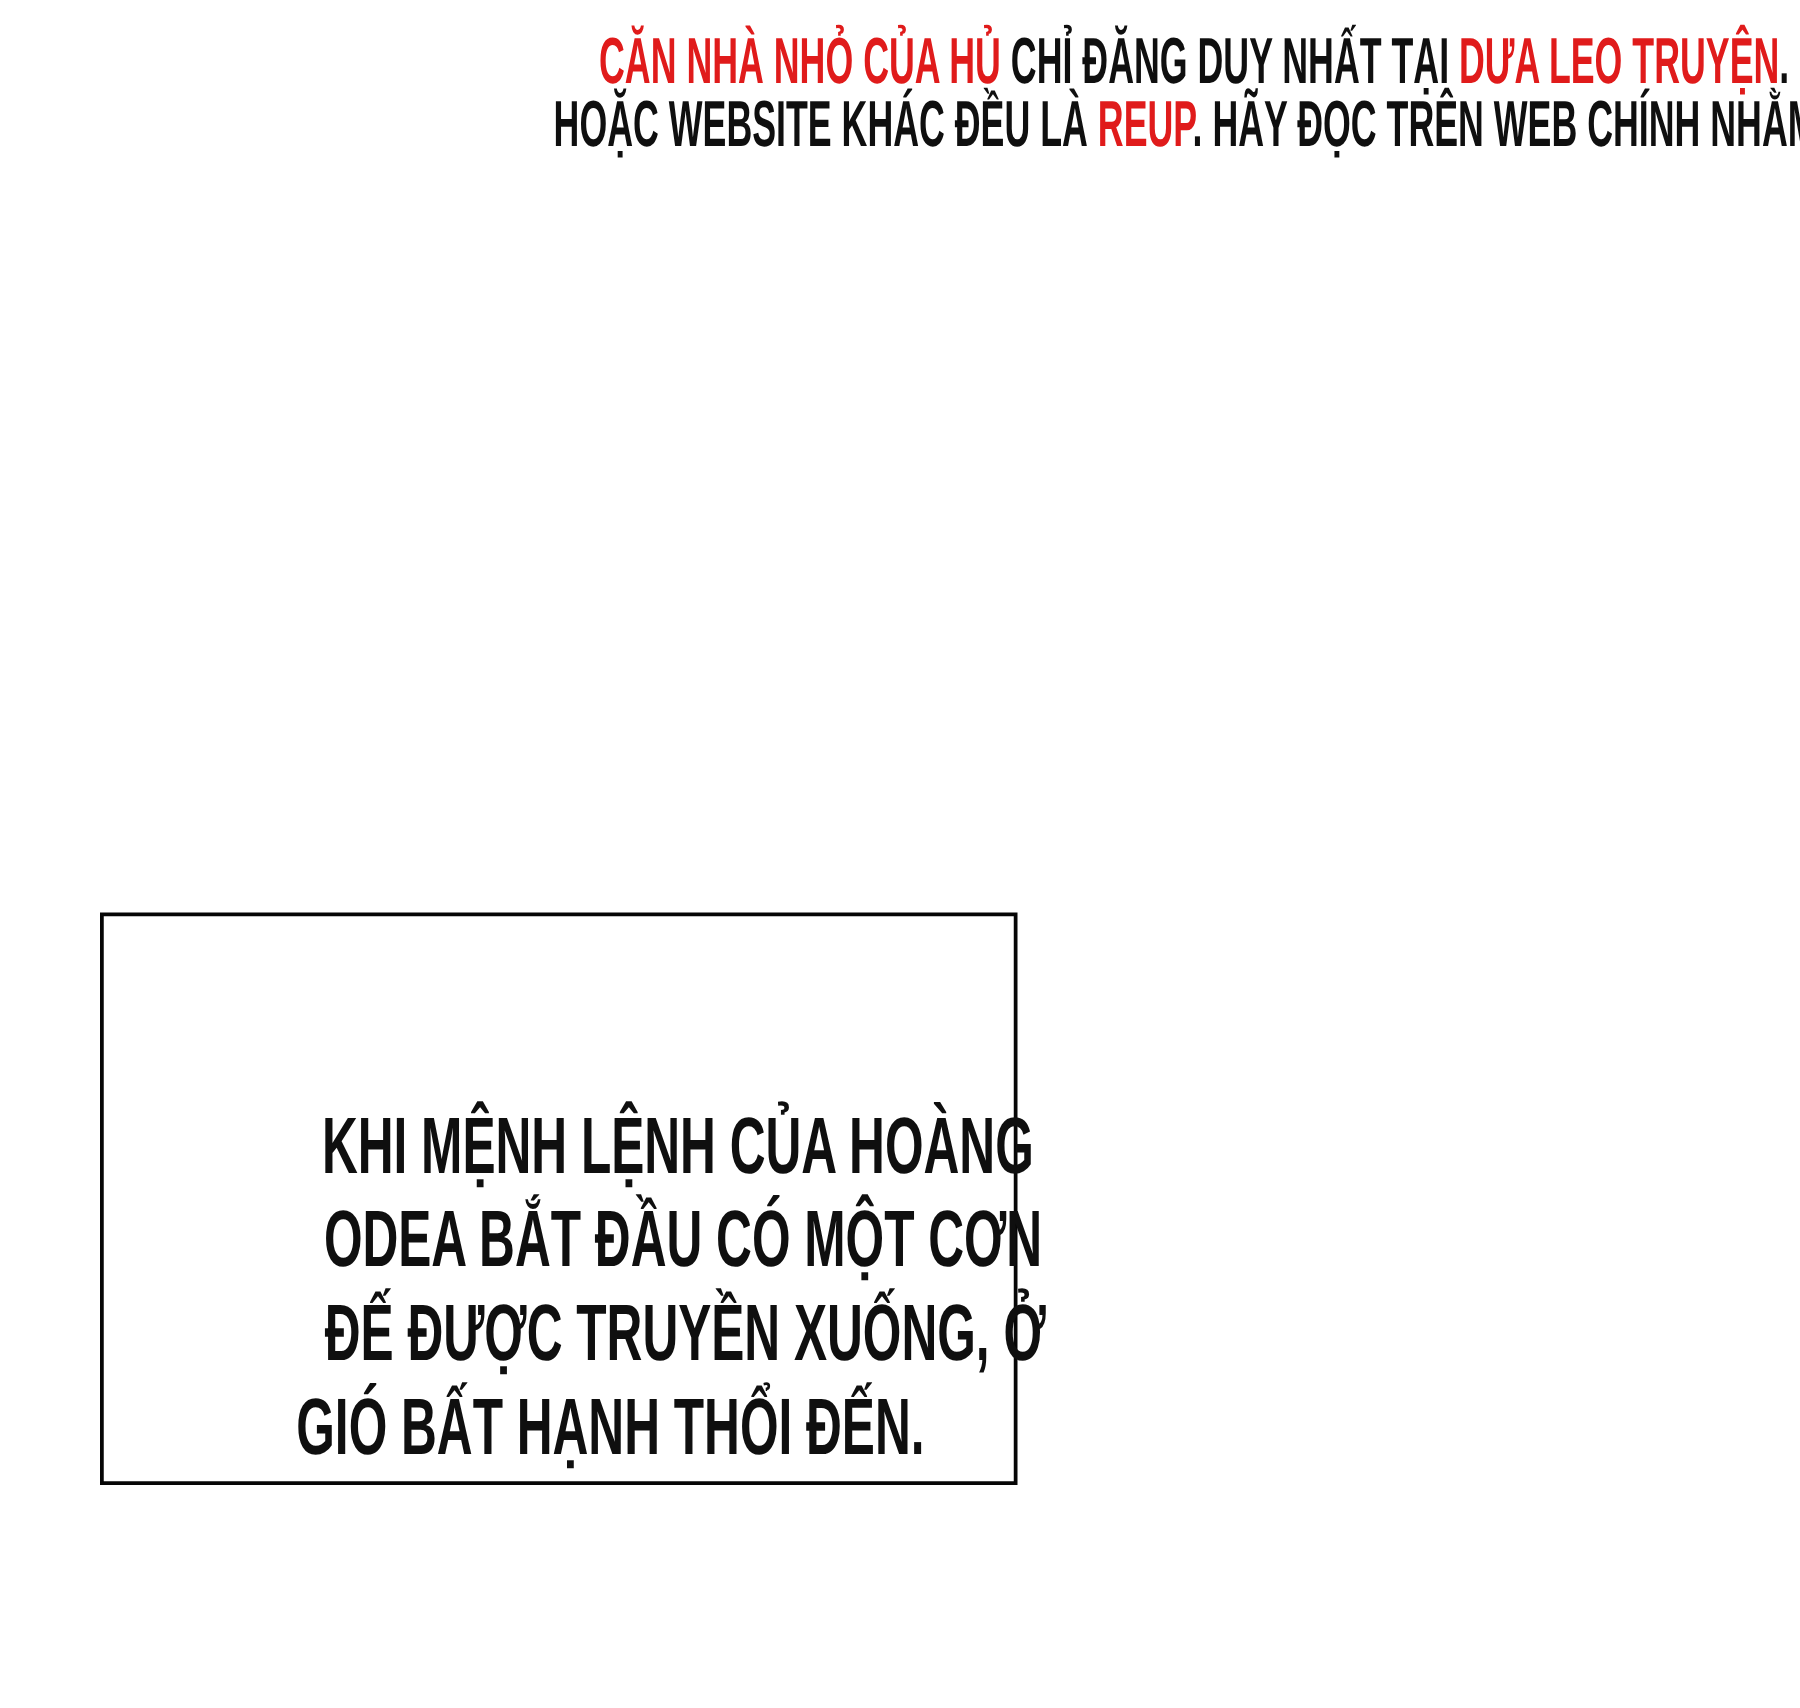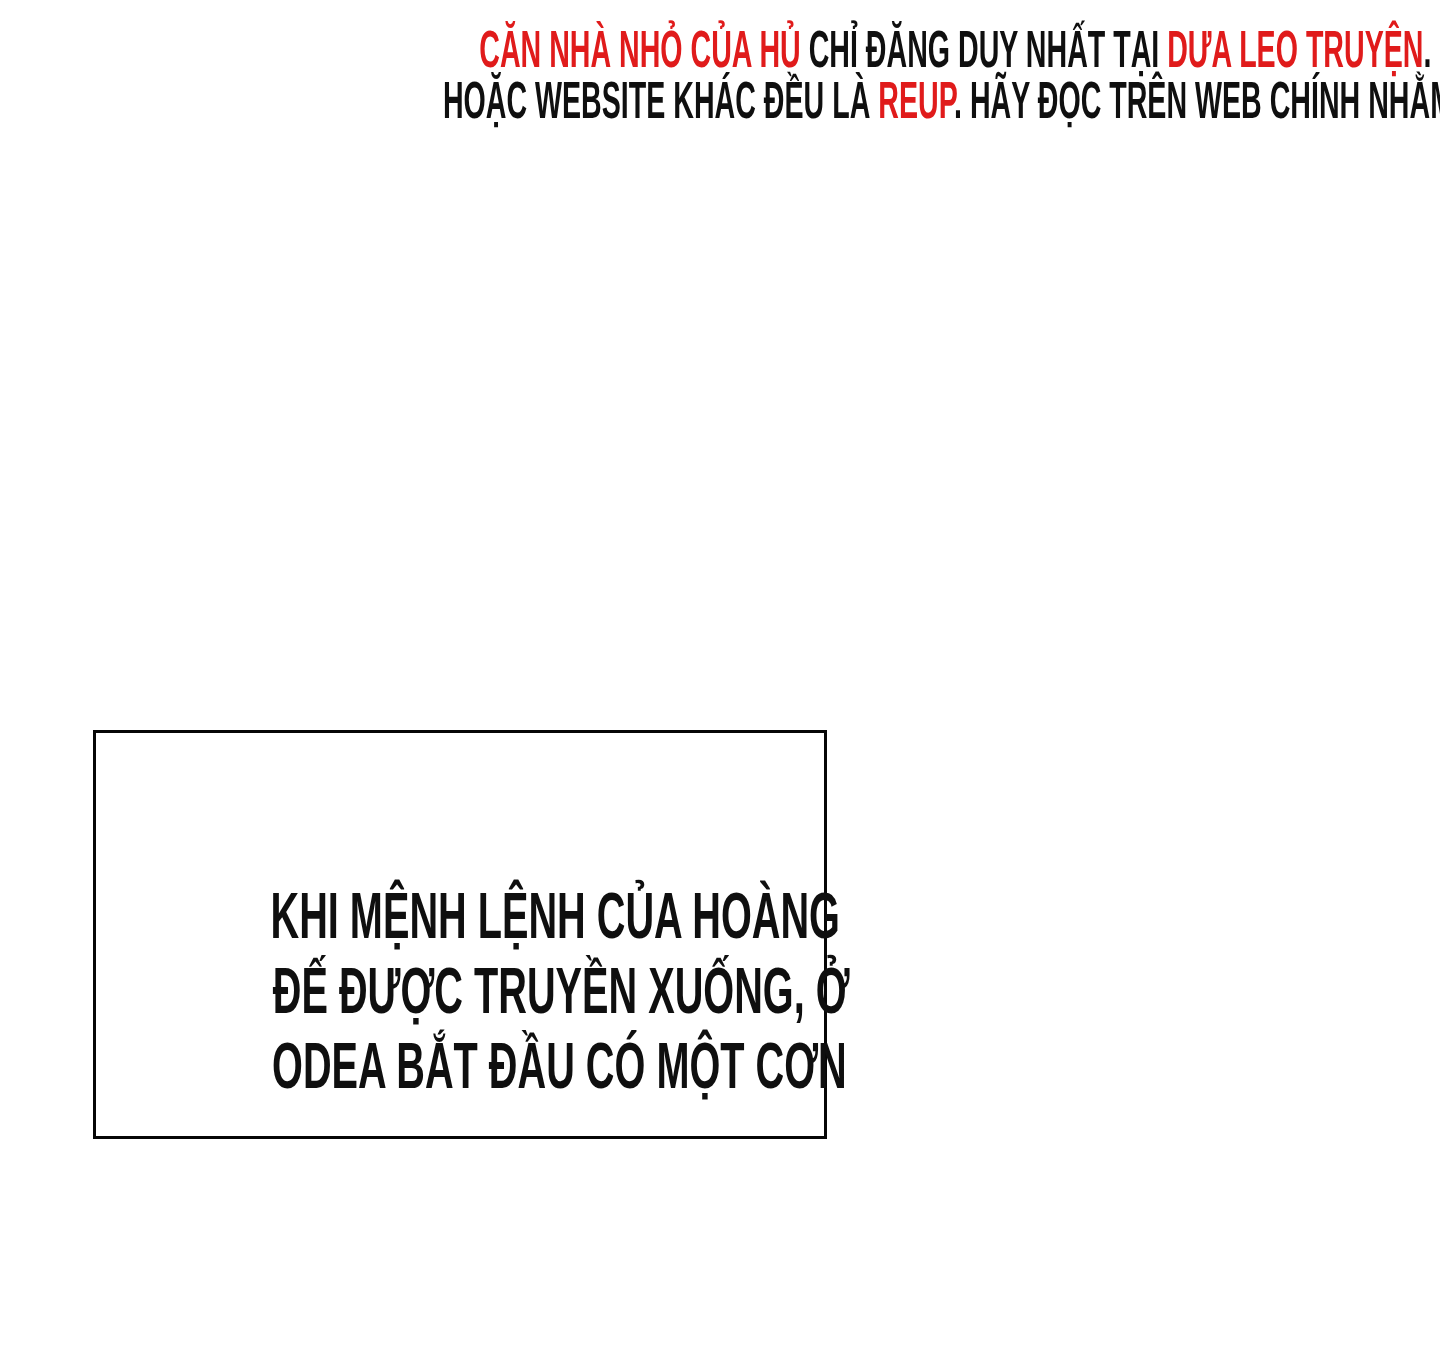--- a/index.html
+++ b/index.html
@@ -32,22 +32,22 @@
   .squeeze-h{
     display:inline-block;
     transform:scaleX(0.55);
     transform-origin:50% 50%;
     white-space:nowrap;
   }
   .seg{color:var(--ink);}
   
   .caption-box{
     position:absolute;
-    left:93px; top:730px;
-    width:734px; height:409px;
+    left:80px; top:730px;
+    width:734px; height:458px;
     border:3px solid var(--box-border);
     background:var(--background);
     text-align:left;
   }
   .caption-text{
     margin-top:146px;
   }
   .caption-line{
     line-height:75px;
     font-size:64px;
@@ -73,19 +73,22 @@
     <span class="squeeze-h"><span class="seg" style="color: rgb(15, 15, 15);">HOẶC WEBSITE KHÁC ĐỀU LÀ </span><span class="seg" style="color: rgb(224, 27, 27);">REUP</span><span class="seg" style="color: rgb(15, 15, 15);">. HÃY ĐỌC TRÊN WEB CHÍNH NHẰM TIẾP</span></span>
   </div>
 </header>
 
 <section class="caption-box">
   <div class="caption-text">
     <div class="caption-line">
       <span class="squeeze-c">KHI MỆNH LỆNH CỦA HOÀNG</span>
     </div>
     <div class="caption-line">
+      <span class="squeeze-c">ODEA BẮT ĐẦU CÓ MỘT CƠN</span>
+    </div>
+    <div class="caption-line">
       <span class="squeeze-c">ĐẾ ĐƯỢC TRUYỀN XUỐNG, Ở</span>
     </div>
     <div class="caption-line">
-      <span class="squeeze-c">ODEA BẮT ĐẦU CÓ MỘT CƠN</span>
+      <span class="squeeze-c">GIÓ BẤT HẠNH THỔI ĐẾN.</span>
     </div>
   </div>
 </section>
 
 </body></html>

